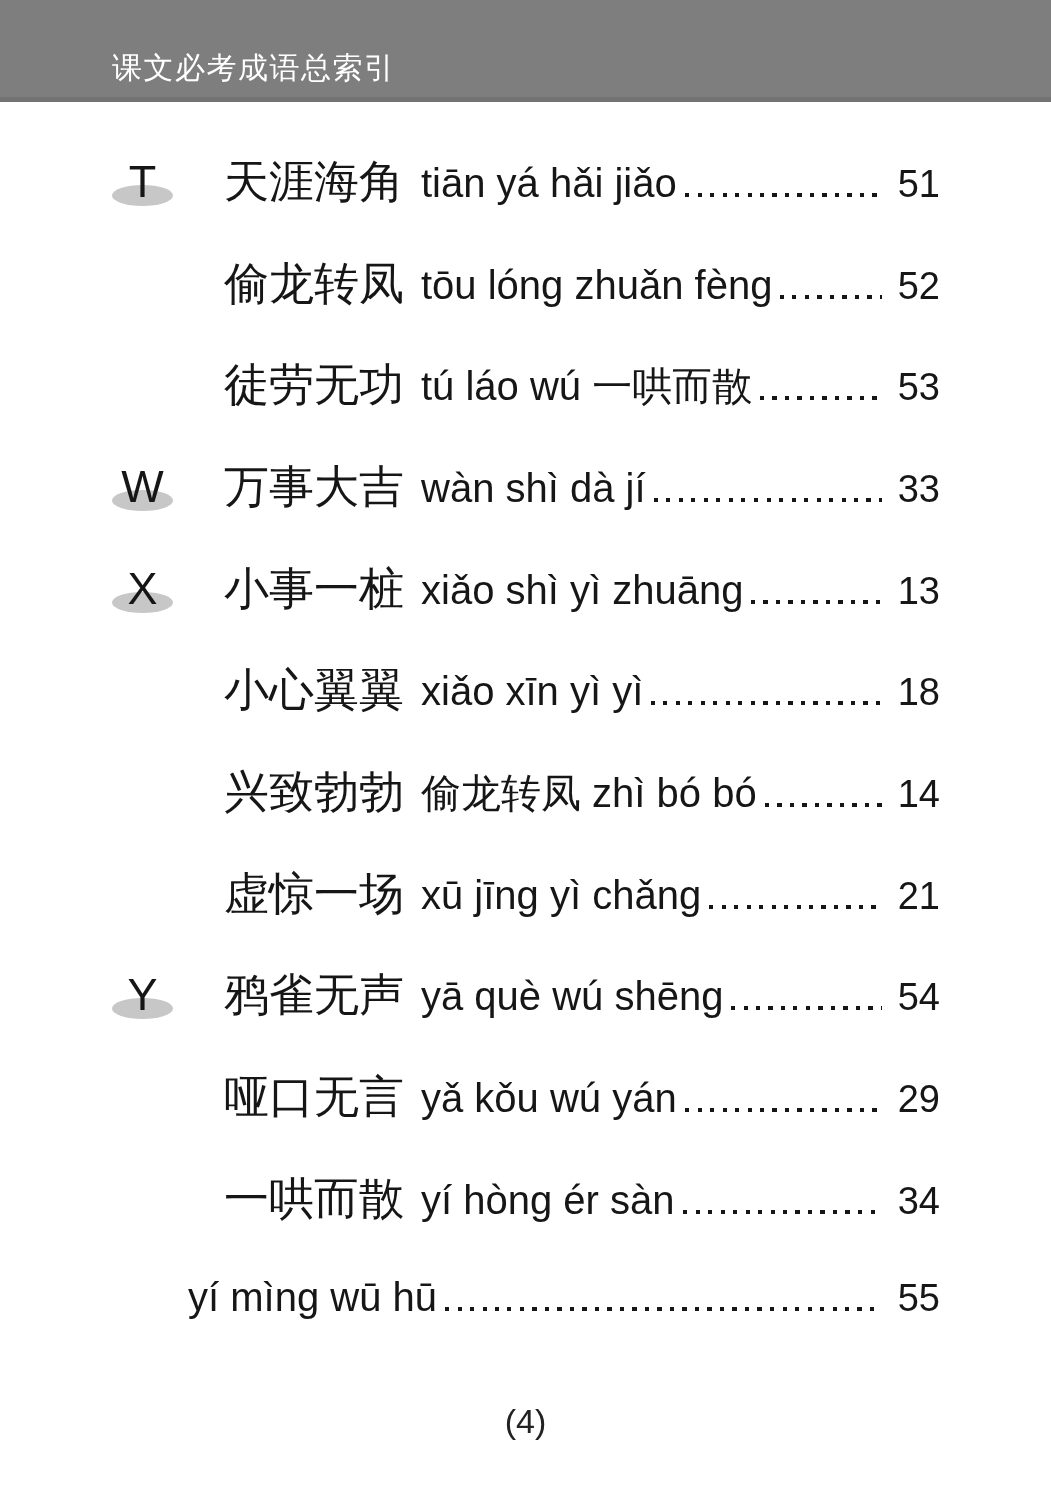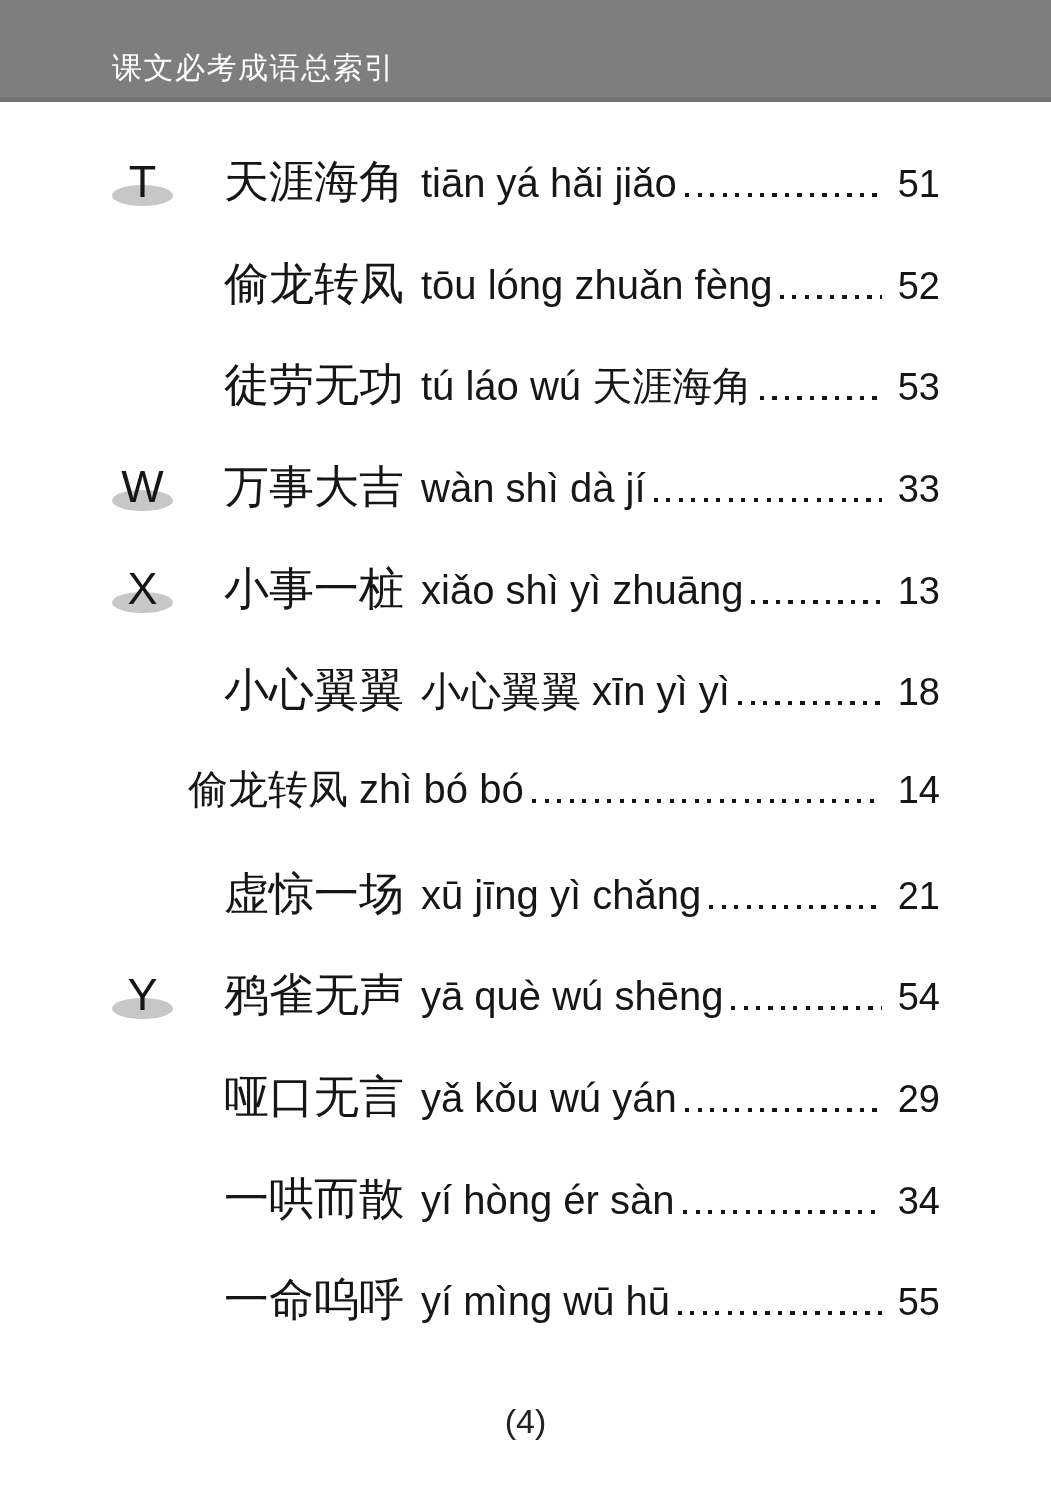--- a/index.html
+++ b/index.html
@@ -101,21 +101,21 @@
     <span class="leader"></span>
     <span class="pagenum">52</span>
   </div>
 
   <div class="row">
     <div class="letter-box">
       
       <span class="letter"></span>
     </div>
     <span class="cn">徒劳无功</span>
-    <span class="py">tú láo wú 天涯海角</span>
+    <span class="py">tú láo wú 一哄而散</span>
     <span class="leader"></span>
     <span class="pagenum">53</span>
   </div>
 
   <div class="row">
     <div class="letter-box">
       <div class="letter-shadow"></div>
       <span class="letter">W</span>
     </div>
     <span class="cn">万事大吉</span>
@@ -134,30 +134,31 @@
     <span class="leader"></span>
     <span class="pagenum">13</span>
   </div>
 
   <div class="row">
     <div class="letter-box">
       
       <span class="letter"></span>
     </div>
     <span class="cn">小心翼翼</span>
-    <span class="py">小心翼翼 xīn yì yì</span>
+    <span class="py">xiǎo xīn yì yì</span>
     <span class="leader"></span>
     <span class="pagenum">18</span>
   </div>
 
   <div class="row">
     <div class="letter-box">
       
       <span class="letter"></span>
     </div>
+    <span class="cn">兴致勃勃</span>
     <span class="py">偷龙转凤 zhì bó bó</span>
     <span class="leader"></span>
     <span class="pagenum">14</span>
   </div>
 
   <div class="row">
     <div class="letter-box">
       
       <span class="letter"></span>
     </div>
@@ -198,21 +199,20 @@
     <span class="py">yí hòng ér sàn</span>
     <span class="leader"></span>
     <span class="pagenum">34</span>
   </div>
 
   <div class="row">
     <div class="letter-box">
       
       <span class="letter"></span>
     </div>
-    <span class="cn">一命呜呼</span>
     <span class="py">yí mìng wū hū</span>
     <span class="leader"></span>
     <span class="pagenum">55</span>
   </div>
 </main>
 
   <footer class="footer">
     <span>(4)</span>
   </footer>
 

